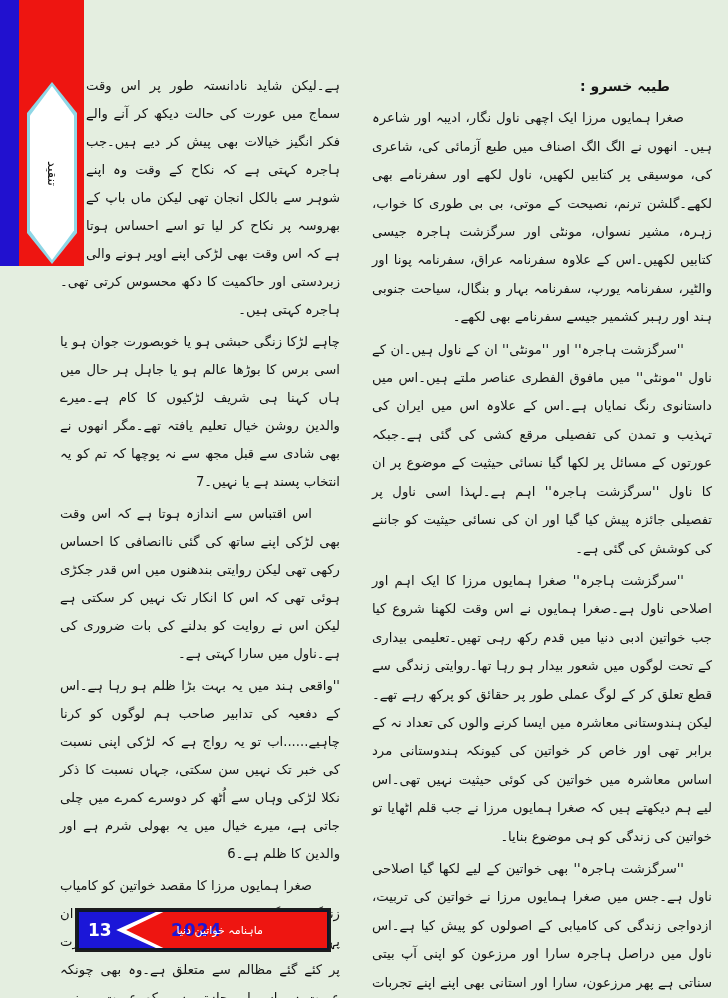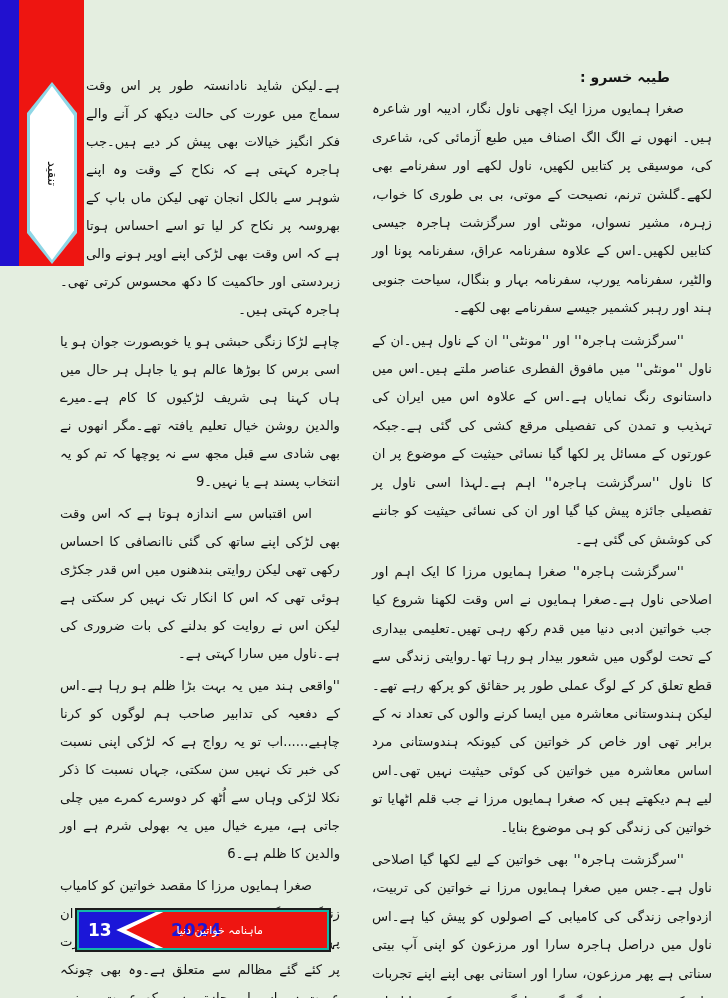--- a/index.html
+++ b/index.html
@@ -19,25 +19,25 @@
     display:flex;align-items:center;justify-content:center;}
   .calli{transform:rotate(90deg);font-size:13px;white-space:nowrap;color:#111;}
   
   .col{position:absolute;direction:rtl;text-align:justify;}
   .col-right{left:368px;width:348px;top:56px;font-size:13.2px;line-height:28.4px;}
   .col-left{left:56px;width:288px;top:68px;font-size:13.2px;line-height:28.0px;}
   .col p{margin:4px;}
   .para{text-indent:28px;}
   .noindent{text-indent:0;}
   .quote{margin-right:34px;margin-left:16px;}
-  .author{text-align:right;margin:7px 46px 2px 0;font-size:14px;font-weight:bold;}
+  .author{text-align:right;margin:16px 46px 2px 0;font-size:14px;font-weight:bold;}
   .side-gap{float:left;width:30px;height:198px;}
   
   .footer{position:absolute;left:75px;top:908px;width:256px;height:44px;
-    border:2px solid #1c1c1c;background:#14b8a6;padding:2px;box-sizing:border-box;}
+    border:2px solid #1c1c1c;background:#0f172a;padding:2px;box-sizing:border-box;}
   .footer-inner{position:relative;width:100%;height:100%;background:#1b16d8;overflow:hidden;}
   .arrow-white{position:absolute;top:0;left:0;right:0;bottom:0;background:#ffffff;
     clip-path:polygon(15% 50%,31% 0,100% 0,100% 100%,31% 100%);}
   .arrow-red{position:absolute;top:0;left:0;right:0;bottom:0;background:#ee1511;
     clip-path:polygon(19% 50%,34% 0,100% 0,100% 100%,34% 100%);}
   .footer-content{position:absolute;top:0;left:0;right:0;bottom:0;}
   .pg-num{position:absolute;left:9px;top:50%;transform:translateY(-50%);
     color:#ffffff;font-weight:bold;font-size:17px;}
   .pg-year{position:absolute;left:92px;top:50%;transform:translateY(-50%);
     color:#1b16d8;font-weight:bold;font-size:17px;letter-spacing:1px;}
@@ -63,21 +63,21 @@
   <p class="para">صغرا ہمایوں مرزا ایک اچھی ناول نگار، ادیبہ اور شاعرہ ہیں۔ انھوں نے الگ الگ اصناف میں طبع آزمائی کی، شاعری کی، موسیقی پر کتابیں لکھیں، ناول لکھے اور سفرنامے بھی لکھے۔گلشن ترنم، نصیحت کے موتی، بی بی طوری کا خواب، زہرہ، مشیر نسواں، مونٹی اور سرگزشت ہاجرہ جیسی کتابیں لکھیں۔اس کے علاوہ سفرنامہ عراق، سفرنامہ پونا اور والٹیر، سفرنامہ یورپ، سفرنامہ بہار و بنگال، سیاحت جنوبی ہند اور رہبر کشمیر جیسے سفرنامے بھی لکھے۔</p>
   <p class="para">''سرگزشت ہاجرہ'' اور ''مونٹی'' ان کے ناول ہیں۔ان کے ناول ''مونٹی'' میں مافوق الفطری عناصر ملتے ہیں۔اس میں داستانوی رنگ نمایاں ہے۔اس کے علاوہ اس میں ایران کی تہذیب و تمدن کی تفصیلی مرقع کشی کی گئی ہے۔جبکہ عورتوں کے مسائل پر لکھا گیا نسائی حیثیت کے موضوع پر ان کا ناول ''سرگزشت ہاجرہ'' اہم ہے۔لہذا اسی ناول پر تفصیلی جائزہ پیش کیا گیا اور ان کی نسائی حیثیت کو جاننے کی کوشش کی گئی ہے۔</p>
   <p class="para">''سرگزشت ہاجرہ'' صغرا ہمایوں مرزا کا ایک اہم اور اصلاحی ناول ہے۔صغرا ہمایوں نے اس وقت لکھنا شروع کیا جب خواتین ادبی دنیا میں قدم رکھ رہی تھیں۔تعلیمی بیداری کے تحت لوگوں میں شعور بیدار ہو رہا تھا۔روایتی زندگی سے قطع تعلق کر کے لوگ عملی طور پر حقائق کو پرکھ رہے تھے۔لیکن ہندوستانی معاشرہ میں ایسا کرنے والوں کی تعداد نہ کے برابر تھی اور خاص کر خواتین کی کیونکہ ہندوستانی مرد اساس معاشرہ میں خواتین کی کوئی حیثیت نہیں تھی۔اس لیے ہم دیکھتے ہیں کہ صغرا ہمایوں مرزا نے جب قلم اٹھایا تو خواتین کی زندگی کو ہی موضوع بنایا۔</p>
   <p class="para">''سرگزشت ہاجرہ'' بھی خواتین کے لیے لکھا گیا اصلاحی ناول ہے۔جس میں صغرا ہمایوں مرزا نے خواتین کی تربیت، ازدواجی زندگی کی کامیابی کے اصولوں کو پیش کیا ہے۔اس ناول میں دراصل ہاجرہ سارا اور مرزعون کو اپنی آپ بیتی سناتی ہے پھر مرزعون، سارا اور استانی بھی اپنے اپنے تجربات بیان کرتی ہیں۔دوران گفتگو یہ لوگ عورتوں کے مسائل اور حالات پر بھی اپنے خیالات کا اظہار کرتے ہیں۔</p>
 
 </div>
 
 <div class="col col-left">
   <div class="side-gap"></div>
   <p class="noindent">ہے۔لیکن شاید نادانستہ طور پر اس وقت سماج میں عورت کی حالت دیکھ کر آنے والے فکر انگیز خیالات بھی پیش کر دیے ہیں۔جب ہاجرہ کہتی ہے کہ نکاح کے وقت وہ اپنے شوہر سے بالکل انجان تھی لیکن ماں باپ کے بھروسہ پر نکاح کر لیا تو اسے احساس ہوتا ہے کہ اس وقت بھی لڑکی اپنے اوپر ہونے والی زبردستی اور حاکمیت کا دکھ محسوس کرتی تھی۔ہاجرہ کہتی ہیں۔</p>
-  <p class="quote">چاہے لڑکا زنگی حبشی ہو یا خوبصورت جوان ہو یا اسی برس کا بوڑھا عالم ہو یا جاہل ہر حال میں ہاں کہنا ہی شریف لڑکیوں کا کام ہے۔میرے والدین روشن خیال تعلیم یافتہ تھے۔مگر انھوں نے بھی شادی سے قبل مجھ سے نہ پوچھا کہ تم کو یہ انتخاب پسند ہے یا نہیں۔9</p>
+  <p class="quote">چاہے لڑکا زنگی حبشی ہو یا خوبصورت جوان ہو یا اسی برس کا بوڑھا عالم ہو یا جاہل ہر حال میں ہاں کہنا ہی شریف لڑکیوں کا کام ہے۔میرے والدین روشن خیال تعلیم یافتہ تھے۔مگر انھوں نے بھی شادی سے قبل مجھ سے نہ پوچھا کہ تم کو یہ انتخاب پسند ہے یا نہیں۔7</p>
   <p class="para">اس اقتباس سے اندازہ ہوتا ہے کہ اس وقت بھی لڑکی اپنے ساتھ کی گئی ناانصافی کا احساس رکھی تھی لیکن روایتی بندھنوں میں اس قدر جکڑی ہوئی تھی کہ اس کا انکار تک نہیں کر سکتی ہے لیکن اس نے روایت کو بدلنے کی بات ضروری کی ہے۔ناول میں سارا کہتی ہے۔</p>
   <p class="quote">''واقعی ہند میں یہ بہت بڑا ظلم ہو رہا ہے۔اس کے دفعیہ کی تدابیر صاحب ہم لوگوں کو کرنا چاہیے......اب تو یہ رواج ہے کہ لڑکی اپنی نسبت کی خبر تک نہیں سن سکتی، جہاں نسبت کا ذکر نکلا لڑکی وہاں سے اُٹھ کر دوسرے کمرے میں چلی جاتی ہے، میرے خیال میں یہ بھولی شرم ہے اور والدین کا ظلم ہے۔6</p>
   <p class="para">صغرا ہمایوں مرزا کا مقصد خواتین کو کامیاب زندگی کے گر بتانا تھا۔لیکن ساتھ ہی ساتھ وہ ان پہلوؤں پر بھی روشنی ڈالنا نہیں بھولتیں جو عورت پر کئے گئے مظالم سے متعلق ہے۔وہ بھی چونکہ عورت ہے اس لیے چاہتی ہیں کہ عورت پر زور زبردستی نہ کی جائے بلکہ اسے بھی اپنی مرضی سے جینے کا حق دیا جائے۔وہ مرد حضرات کے عورتوں سے ناروا رکھنے والے سلوک پر اپنے کردار ہاجرہ کی زبانی یہ بتاتی ہیں۔</p>
 
 </div>
 
 <div class="footer">
   <div class="footer-inner">
     <div class="arrow-white"></div>
     <div class="arrow-red"></div>

